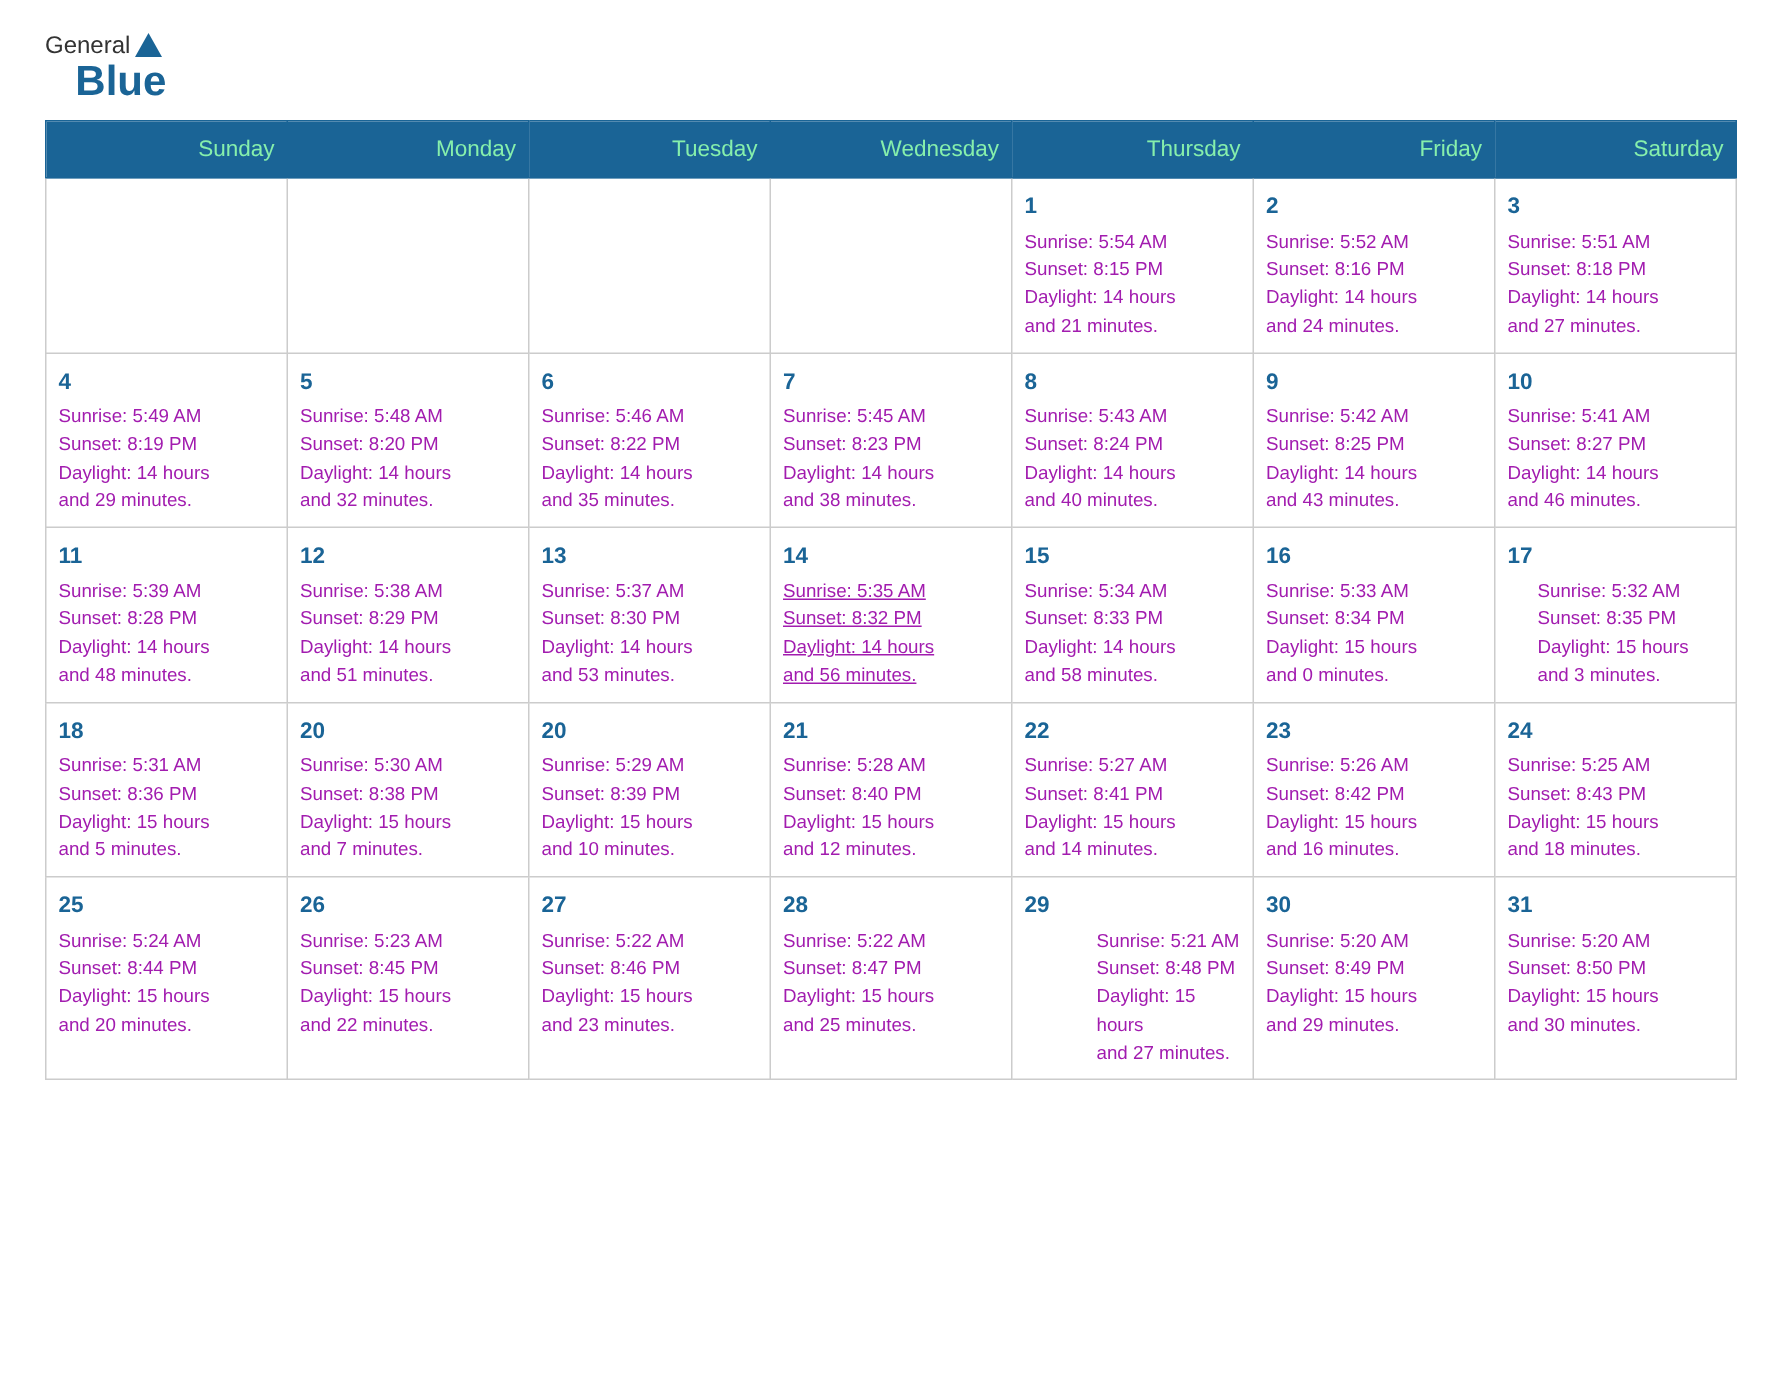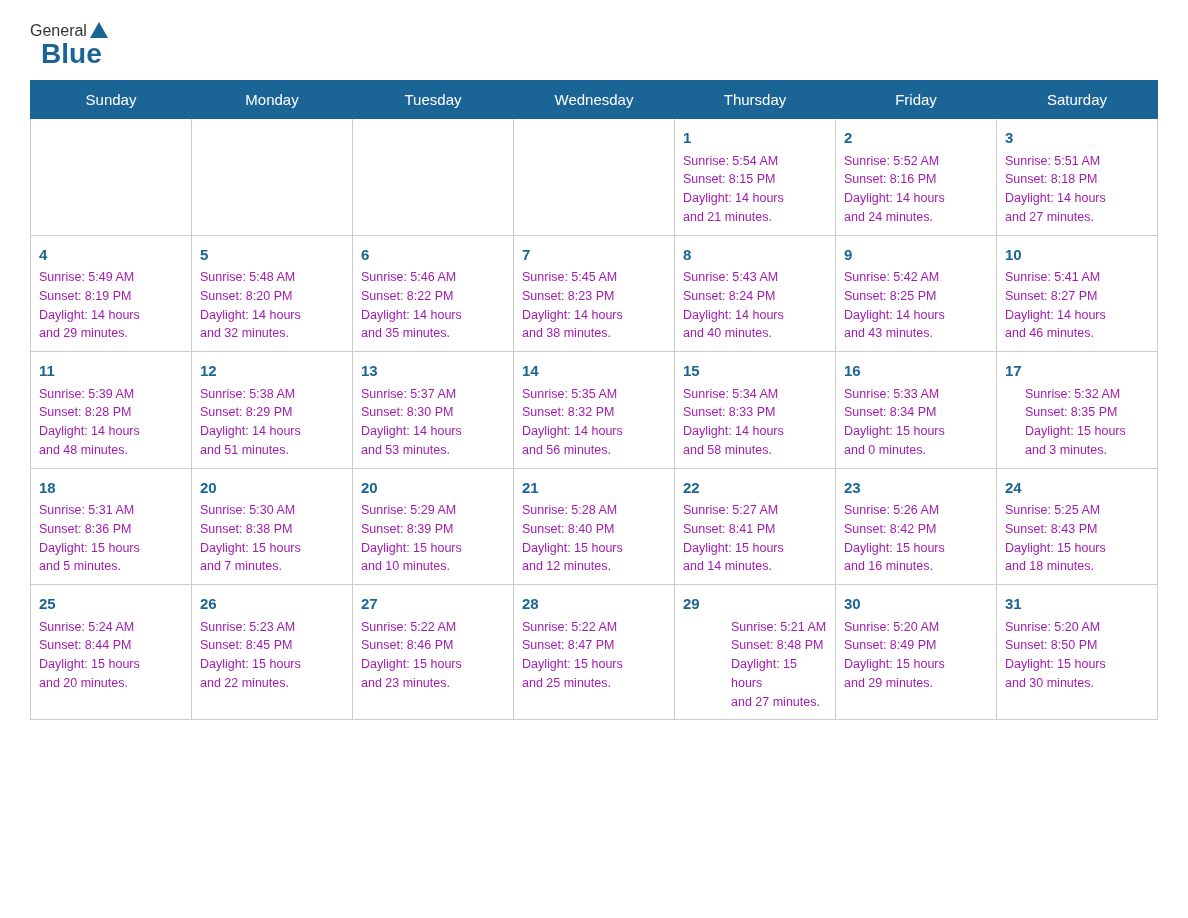--- a/index.html
+++ b/index.html
@@ -13,21 +13,21 @@
     }
     .header {
       display: flex;
       justify-content: space-between;
       align-items: flex-start;
       margin-bottom: 10px;
     }
     .logo {
       display: flex;
       flex-direction: column;
-      align-items: center;
+      align-items: flex-end;
     }
     .logo-general { color: #333; }
     .logo-blue {
       color: #1a6496;
       font-size: 28px;
       font-weight: bold;
     }
     .title-block {
       text-align: right;
     }
@@ -42,23 +42,23 @@
       color: #444;
       margin-top: 4px;
     }
     .calendar {
       width: 100%;
       border-collapse: collapse;
       margin-top: 10px;
     }
     .calendar th {
       background-color: #1a6496;
-      color: #ffffff;
+      color: #86efac;
       padding: 10px 8px;
-      text-align: center;
+      text-align: right;
       font-size: 15px;
       font-weight: normal;
       border: 1px solid #1a6496;
     }
     .calendar td {
       vertical-align: top;
       padding: 8px;
       border: 1px solid #ccc;
       width: 14.28%;
       min-height: 110px;
@@ -211,21 +211,21 @@
         </td>
         <td>
           <span class="day-number">13</span>
           <div class="day-info" style="white-space: pre-line;">Sunrise: 5:37 AM
 Sunset: 8:30 PM
 Daylight: 14 hours
 and 53 minutes.</div>
         </td>
         <td>
           <span class="day-number">14</span>
-          <div class="day-info" style="white-space: pre-line;">Sunrise: 5:35 AM
+          <div class="day-info" style="white-space: pre-line; text-decoration: underline;">Sunrise: 5:35 AM
 Sunset: 8:32 PM
 Daylight: 14 hours
 and 56 minutes.</div>
         </td>
         <td>
           <span class="day-number">15</span>
           <div class="day-info" style="white-space: pre-line;">Sunrise: 5:34 AM
 Sunset: 8:33 PM
 Daylight: 14 hours
 and 58 minutes.</div>

